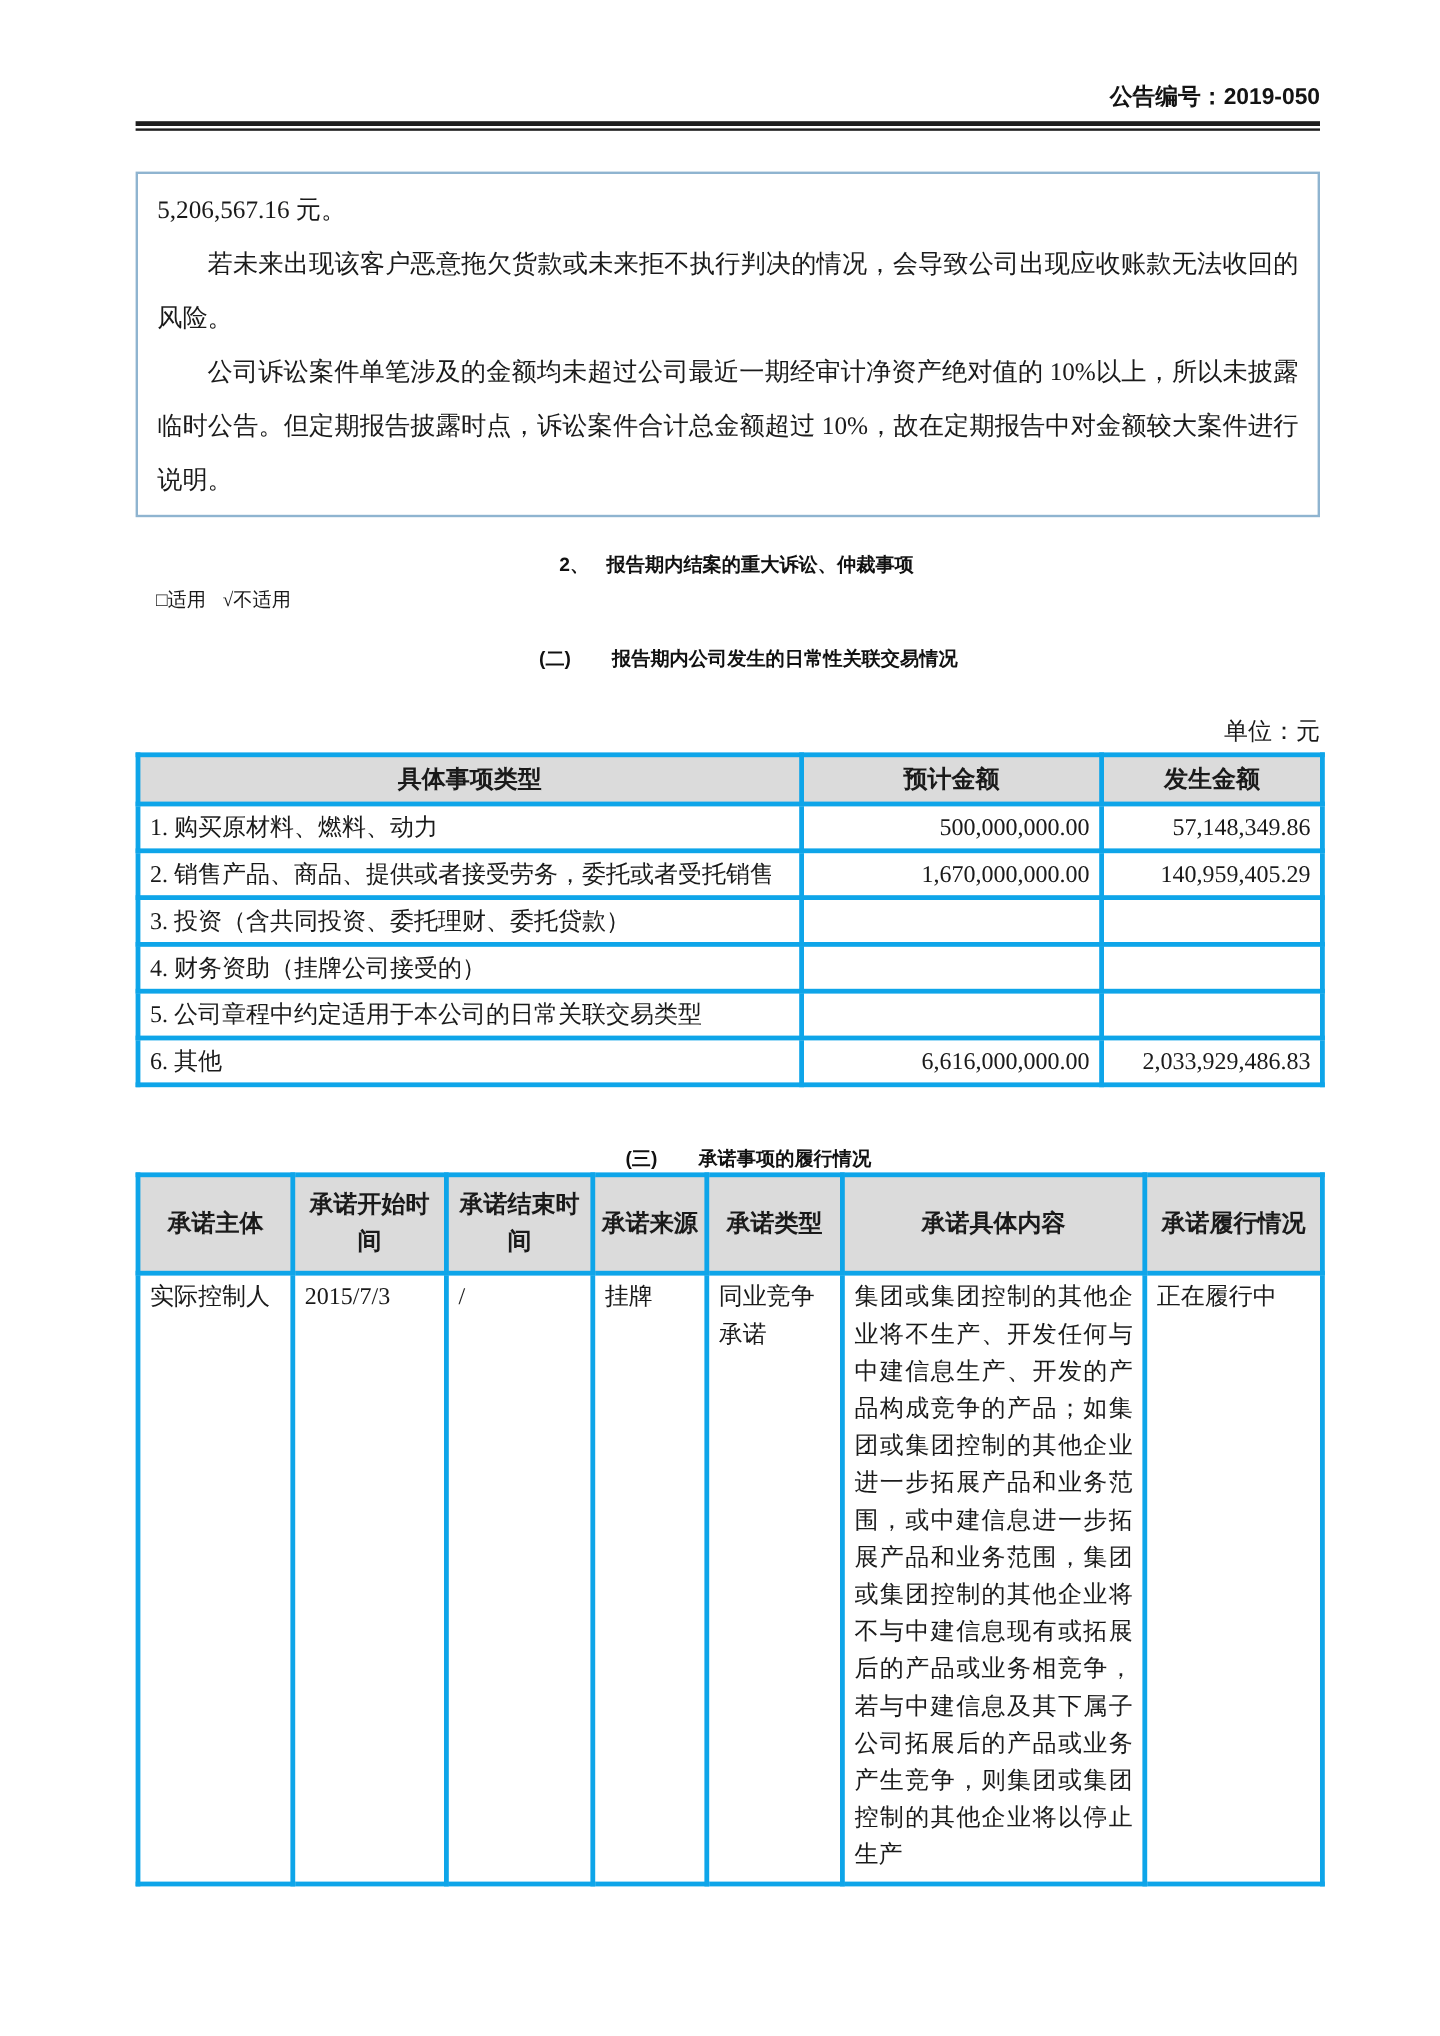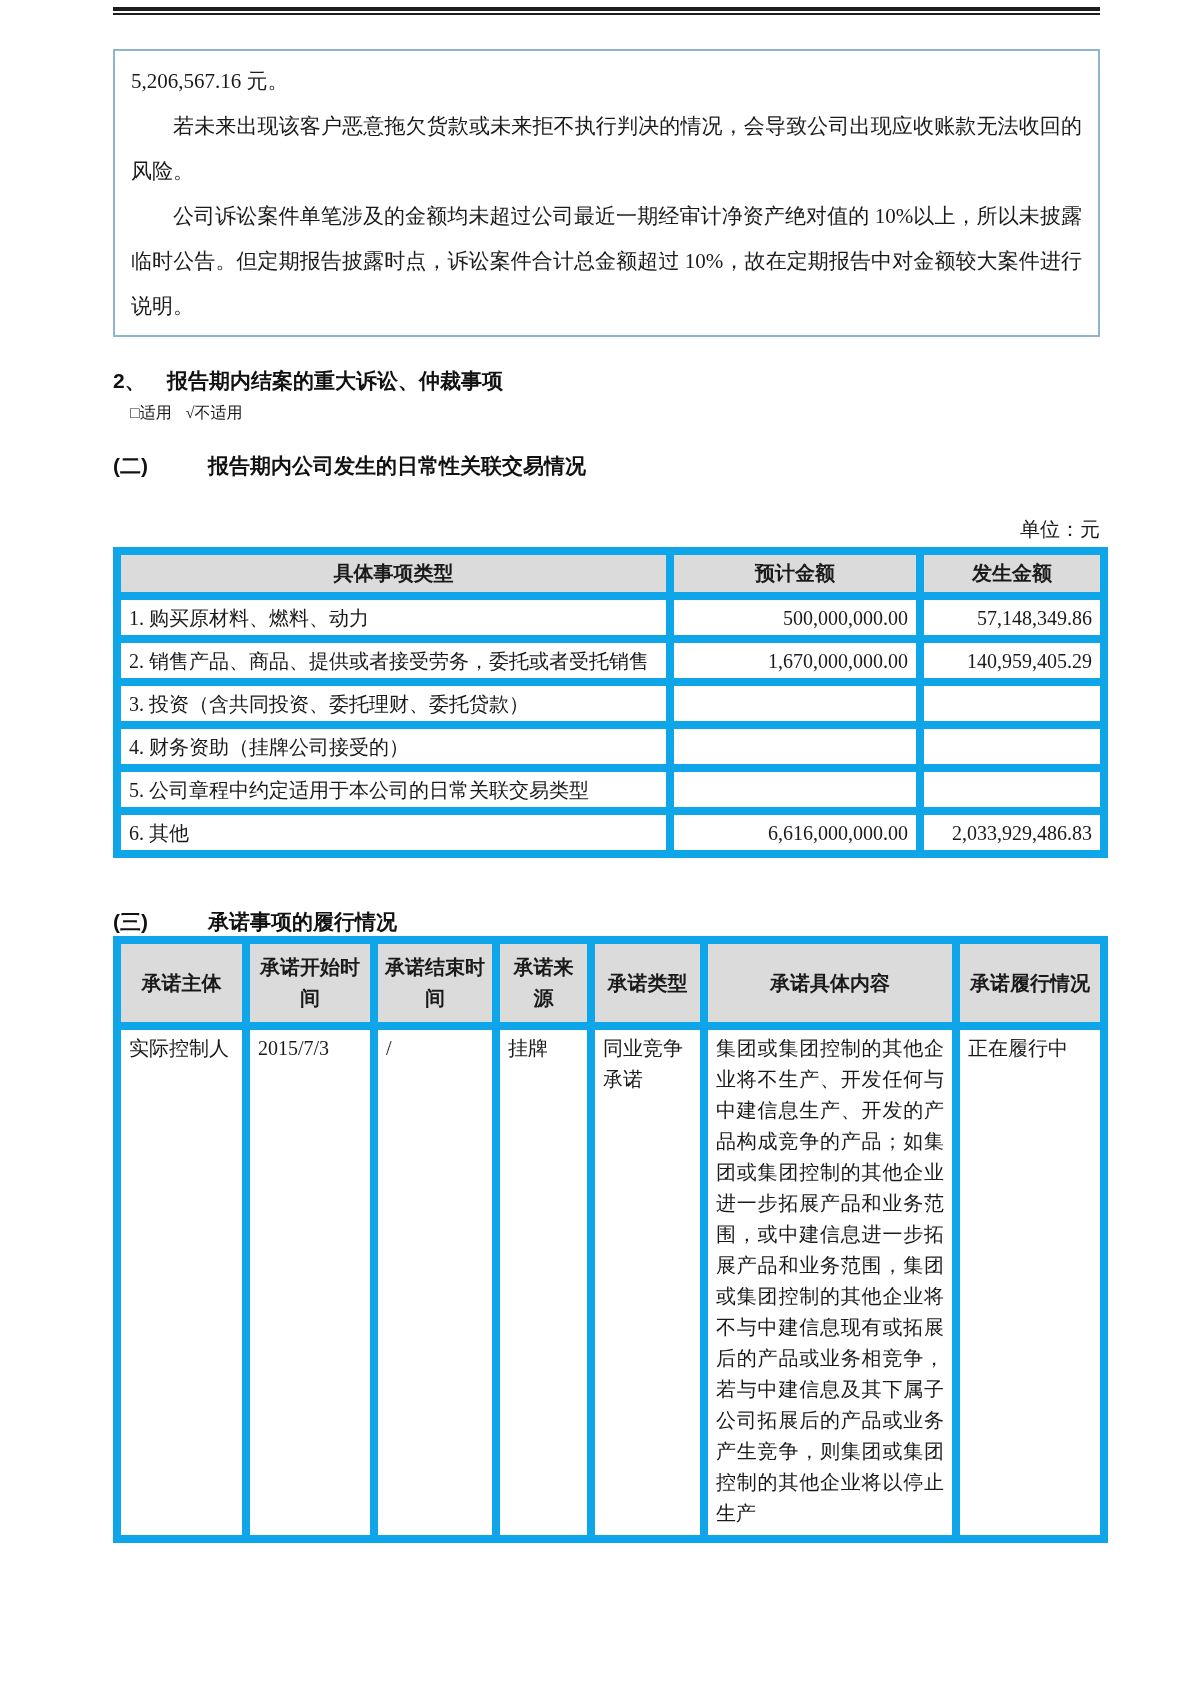--- a/index.html
+++ b/index.html
@@ -34,37 +34,38 @@
     margin-top: 34px;
     border: 2px solid #8FB4D0;
     padding: 8px 16px 6px 16px;
     font-size: 21px;
     line-height: 45px;
     text-align: justify;
   }
   .intro-box p.indent { text-indent: 2em; }
   .heading {
     font-weight: bold;
-    font-size: 21px;
+    font-size: 16px;
     font-family: "Liberation Sans", "DejaVu Sans", sans-serif;
     color: #111;
+    text-align: center;
   }
   .sec2 { margin-top: 30px; }
   .sec2 .sec-num { display: inline-block; min-width: 54px; }
   .applicability { margin-top: 8px; font-size: 16px; padding-left: 17px; }
   .applicability .opt { margin-right: 10px; }
   .sec-ii { margin-top: 28px; }
   .sec-ii .sec-num, .sec-iii .sec-num { display: inline-block; min-width: 95px; }
   .unit-line { margin-top: 36px; text-align: right; font-size: 20px; }
   table {
     border-collapse: collapse;
     table-layout: fixed;
     width: 987px;
   }
-  th, td { border: 8px solid #0ea5e9; }
+  th, td { border: 4px solid #0ea5e9; }
   .t1 { margin-top: 4px; }
   .t1 th {
     background: #DBDBDB;
     font-weight: bold;
     font-size: 20px;
     padding: 5px 4px;
     text-align: center;
     font-family: "Liberation Sans", "DejaVu Sans", sans-serif;
   }
   .t1 td {
@@ -102,20 +103,21 @@
     font-family: "Liberation Sans", "DejaVu Sans", sans-serif;
     font-size: 17px;
     color: #222;
   }
 </style>
 </head>
 <body>
 
 <div class="content">
 
+  <div class="doc-header">公告编号：2019-050</div>
   <div class="double-rule"></div>
 
   <div class="intro-box">
     <p>5,206,567.16 元。</p>
     <p class="indent">若未来出现该客户恶意拖欠货款或未来拒不执行判决的情况，会导致公司出现应收账款无法收回的风险。</p>
     <p class="indent">公司诉讼案件单笔涉及的金额均未超过公司最近一期经审计净资产绝对值的 10%以上，所以未披露临时公告。但定期报告披露时点，诉讼案件合计总金额超过 10%，故在定期报告中对金额较大案件进行说明。</p>
   </div>
 
   <div class="heading sec2">
     <span class="sec-num">2、</span><span>报告期内结案的重大诉讼、仲裁事项</span>

